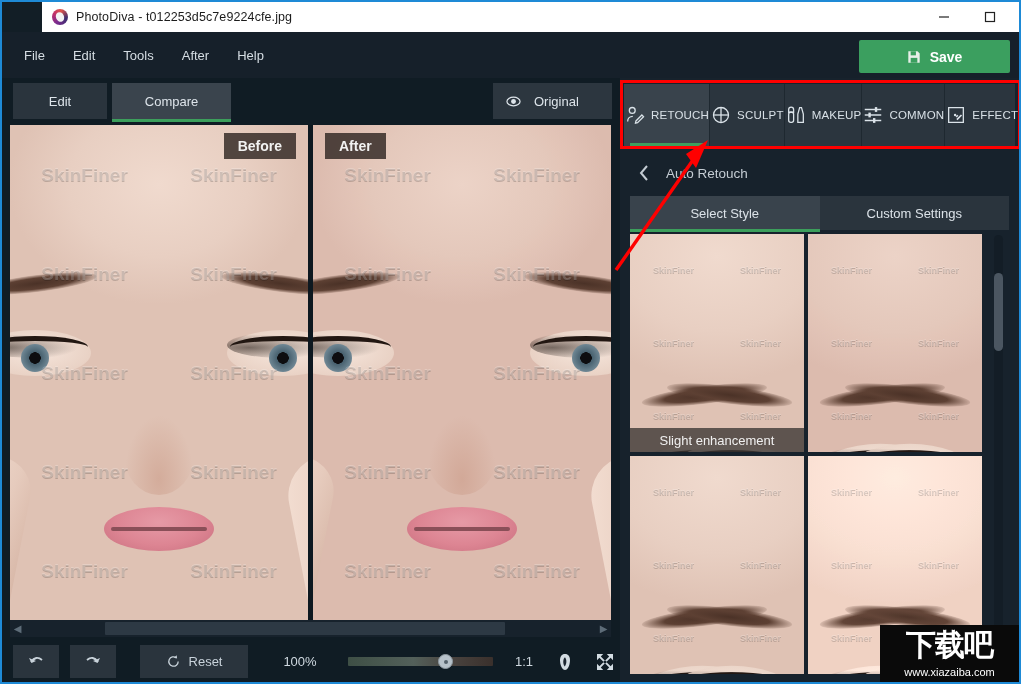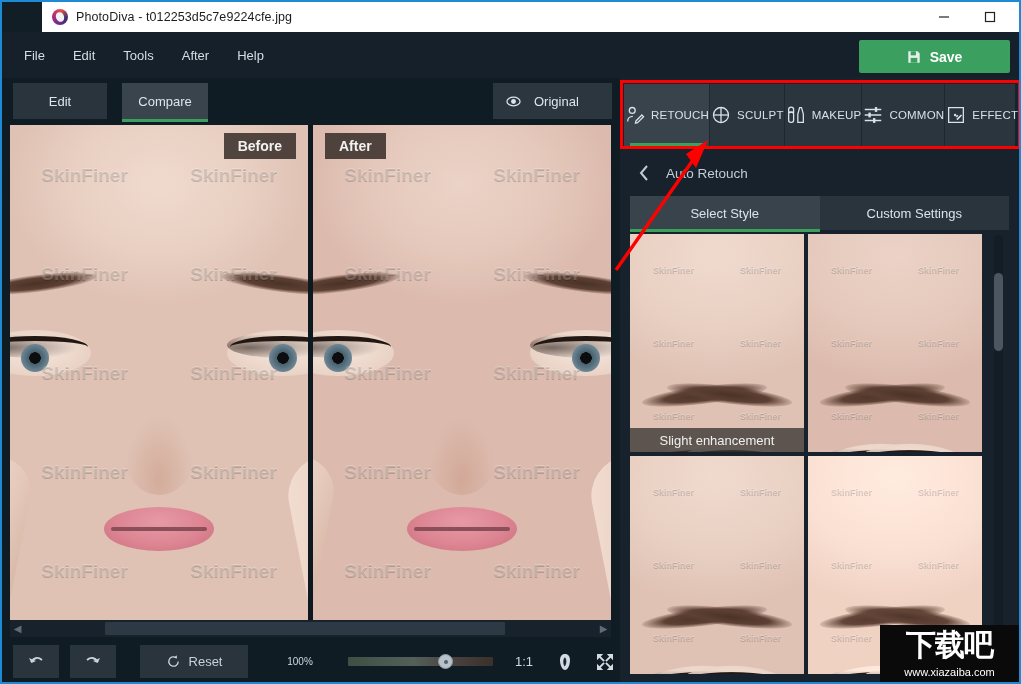--- a/index.html
+++ b/index.html
@@ -68,21 +68,21 @@
   .view-tabs {
     position: absolute; left: 0; top: 0; width: 618px; height: 46px;
   }
   .vtab {
     position: absolute; top: 5px; height: 36px;
     display: flex; align-items: center; justify-content: center;
     font-size: 13px; color: #dde4ea;
     background: #2c363f;
   }
   .vtab.t-edit { left: 11px; width: 94px; background: #2a343d; }
-  .vtab.t-compare { left: 120px; width: 86px; background: #3a444d; }
+  .vtab.t-compare { left: 110px; width: 119px; background: #3a444d; }
   .vtab.active::after {
     content: ""; position: absolute; left: 0; bottom: -3px;
     width: 100%; height: 3px; background: #3c9f5c;
   }
   .original-btn {
     position: absolute; right: 8px; top: 5px; width: 119px; height: 36px;
     background: #2c363f; display: flex; align-items: center; gap: 13px;
     padding-left: 13px; font-size: 13px; color: #dde4ea;
   }
   .eye-ico { width: 15px; height: 15px; display: block; }
@@ -198,21 +198,21 @@
     position: absolute; left: 0; top: 563px; width: 618px; height: 41px;
     background: #101c24; display: flex; align-items: center;
   }
   .tb-btn {
     height: 33px; background: #2a343d; display: flex; align-items: center;
     justify-content: center; color: #c8d2da;
   }
   .tb-btn.sq { width: 46px; margin-left: 11px; }
   .tb-btn.reset { width: 108px; margin-left: 24px; gap: 8px; font-size: 13px; }
   .zoom-pct {
-    margin-left: 32px; font-size: 10px; color: #cfd8df; width: 40px; text-align: center;
+    margin-left: 32px; font-size: 13px; color: #cfd8df; width: 40px; text-align: center;
   }
   .zoom-slider {
     margin-left: 28px; width: 145px; height: 9px; position: relative;
     background: linear-gradient(90deg, #3e4f45 0%, #53605a 45%, #4a4440 70%, #3a302c 100%);
     border-radius: 1px;
   }
   .zoom-knob {
     position: absolute; left: 62%; top: -3px; width: 15px; height: 15px;
     border-radius: 50%; background: #b7c2ca; border: 1px solid #8e99a1;
   }

